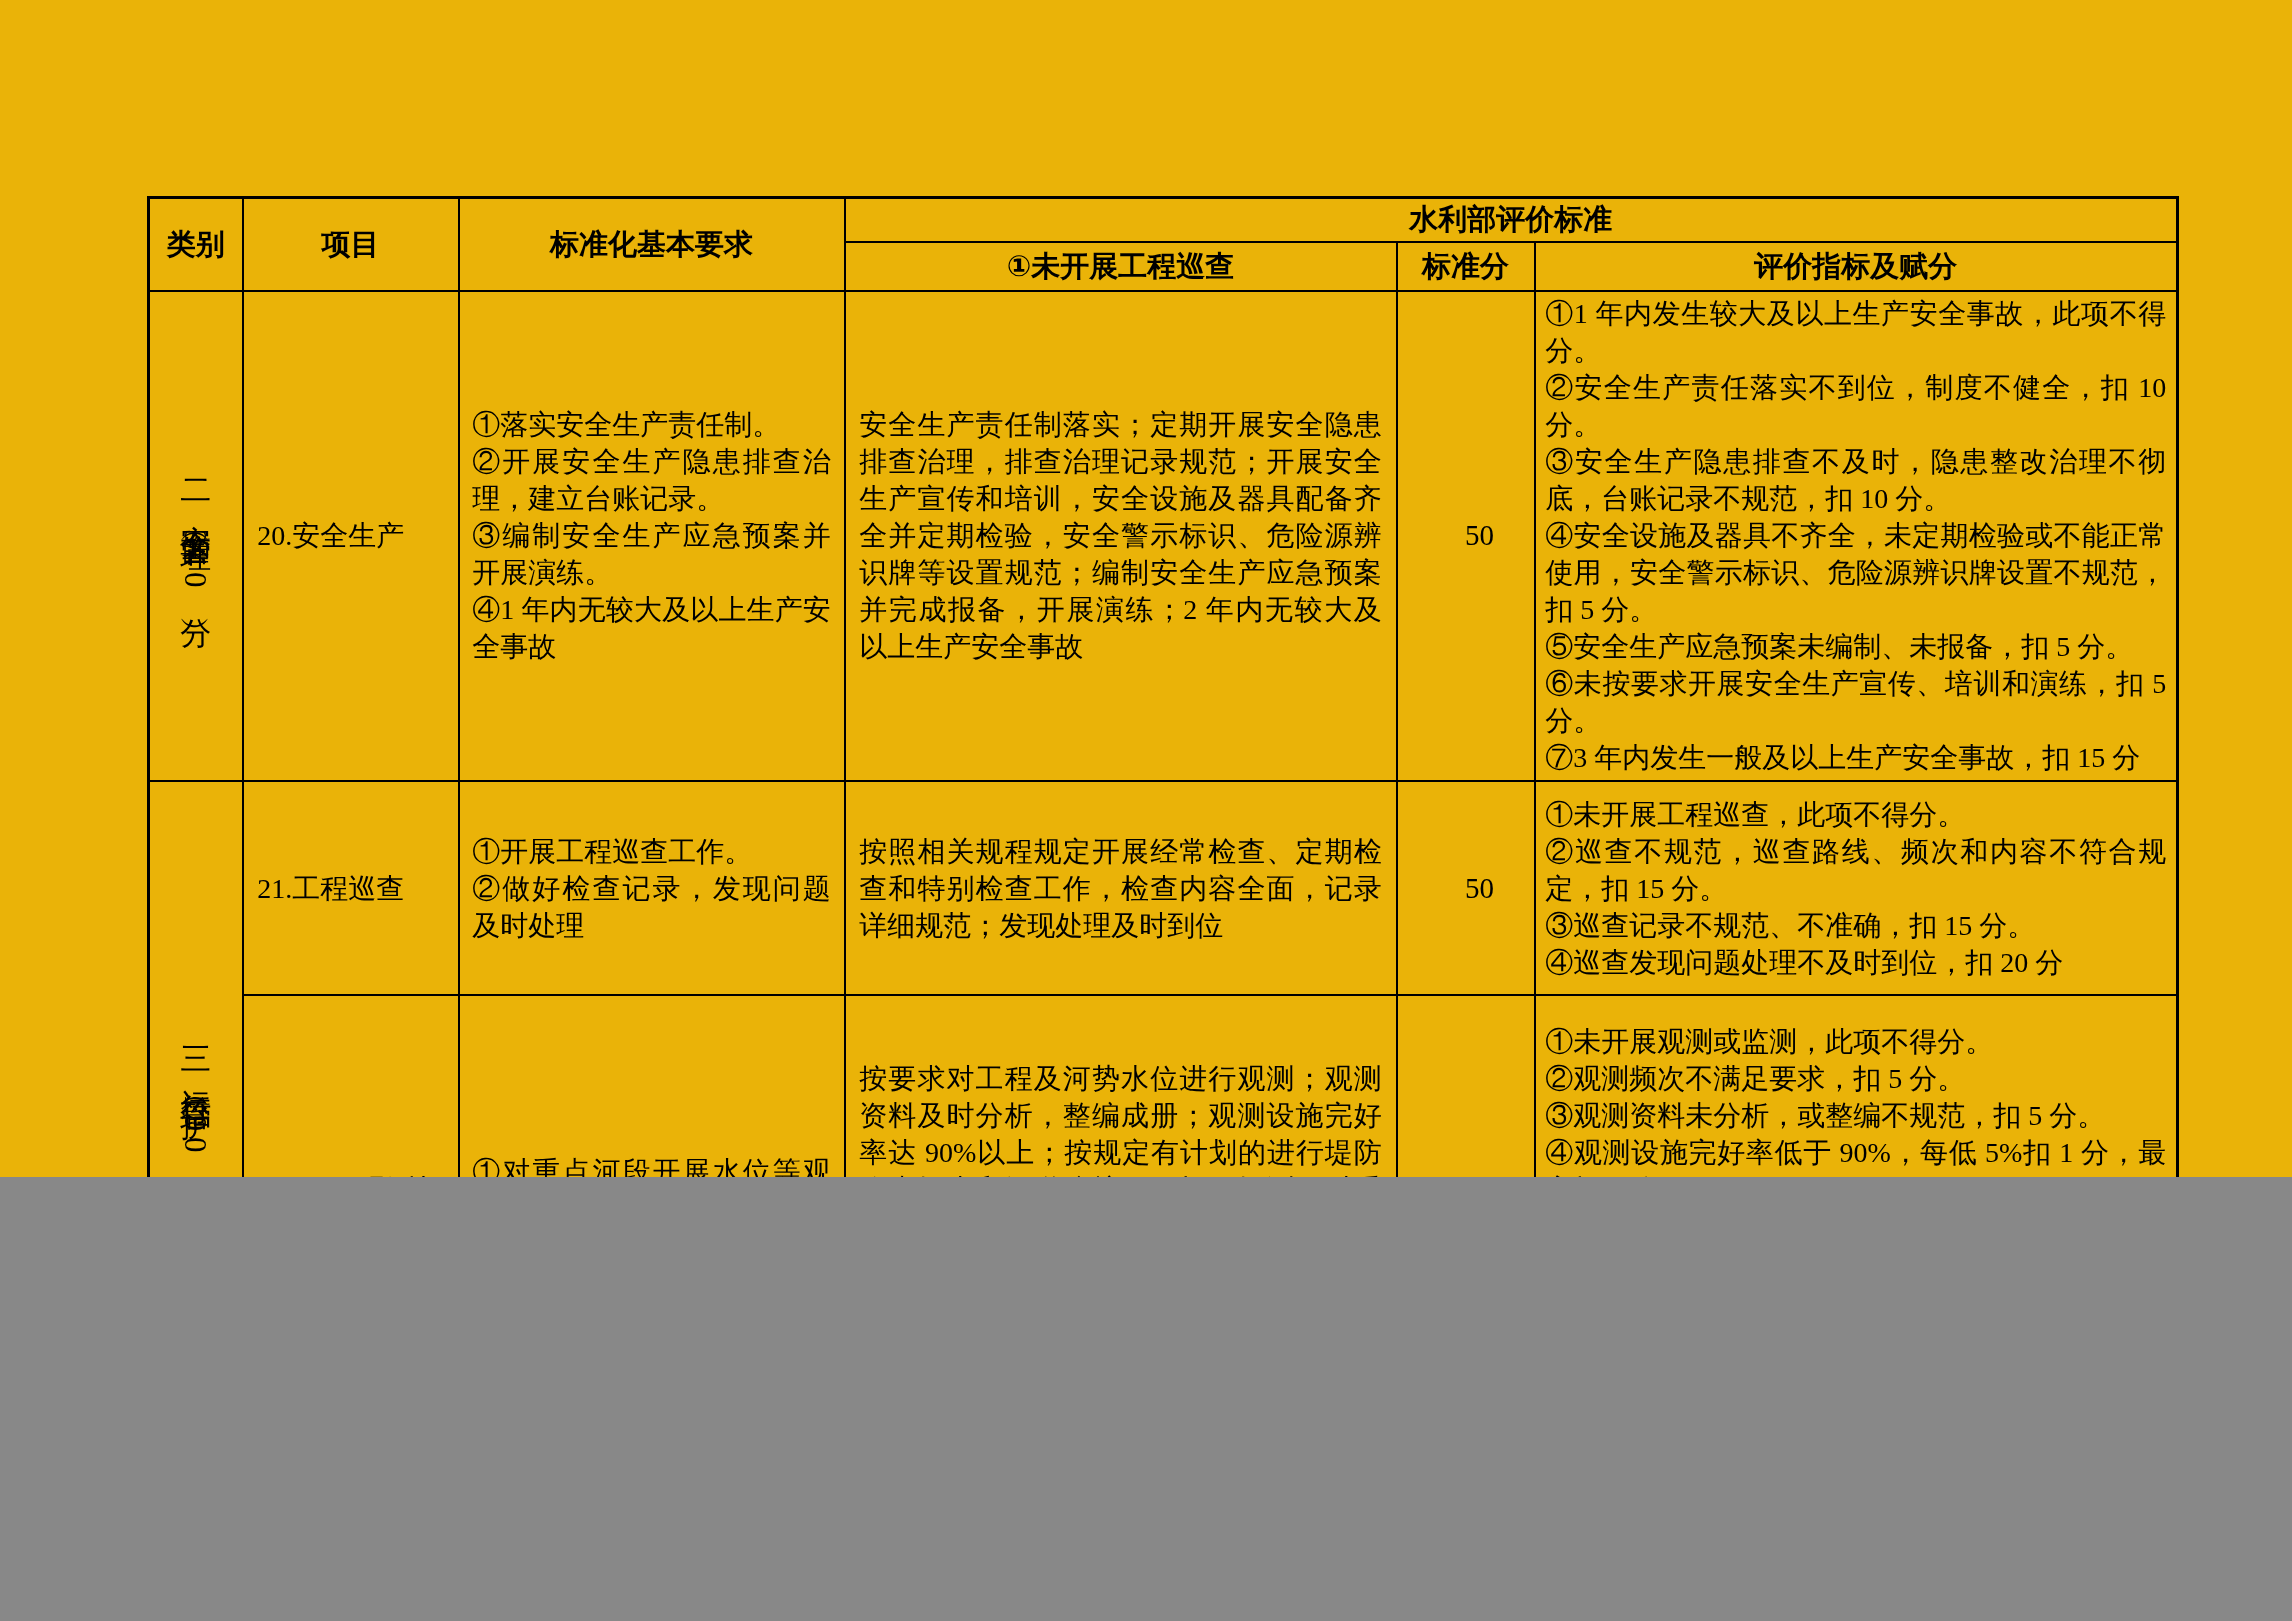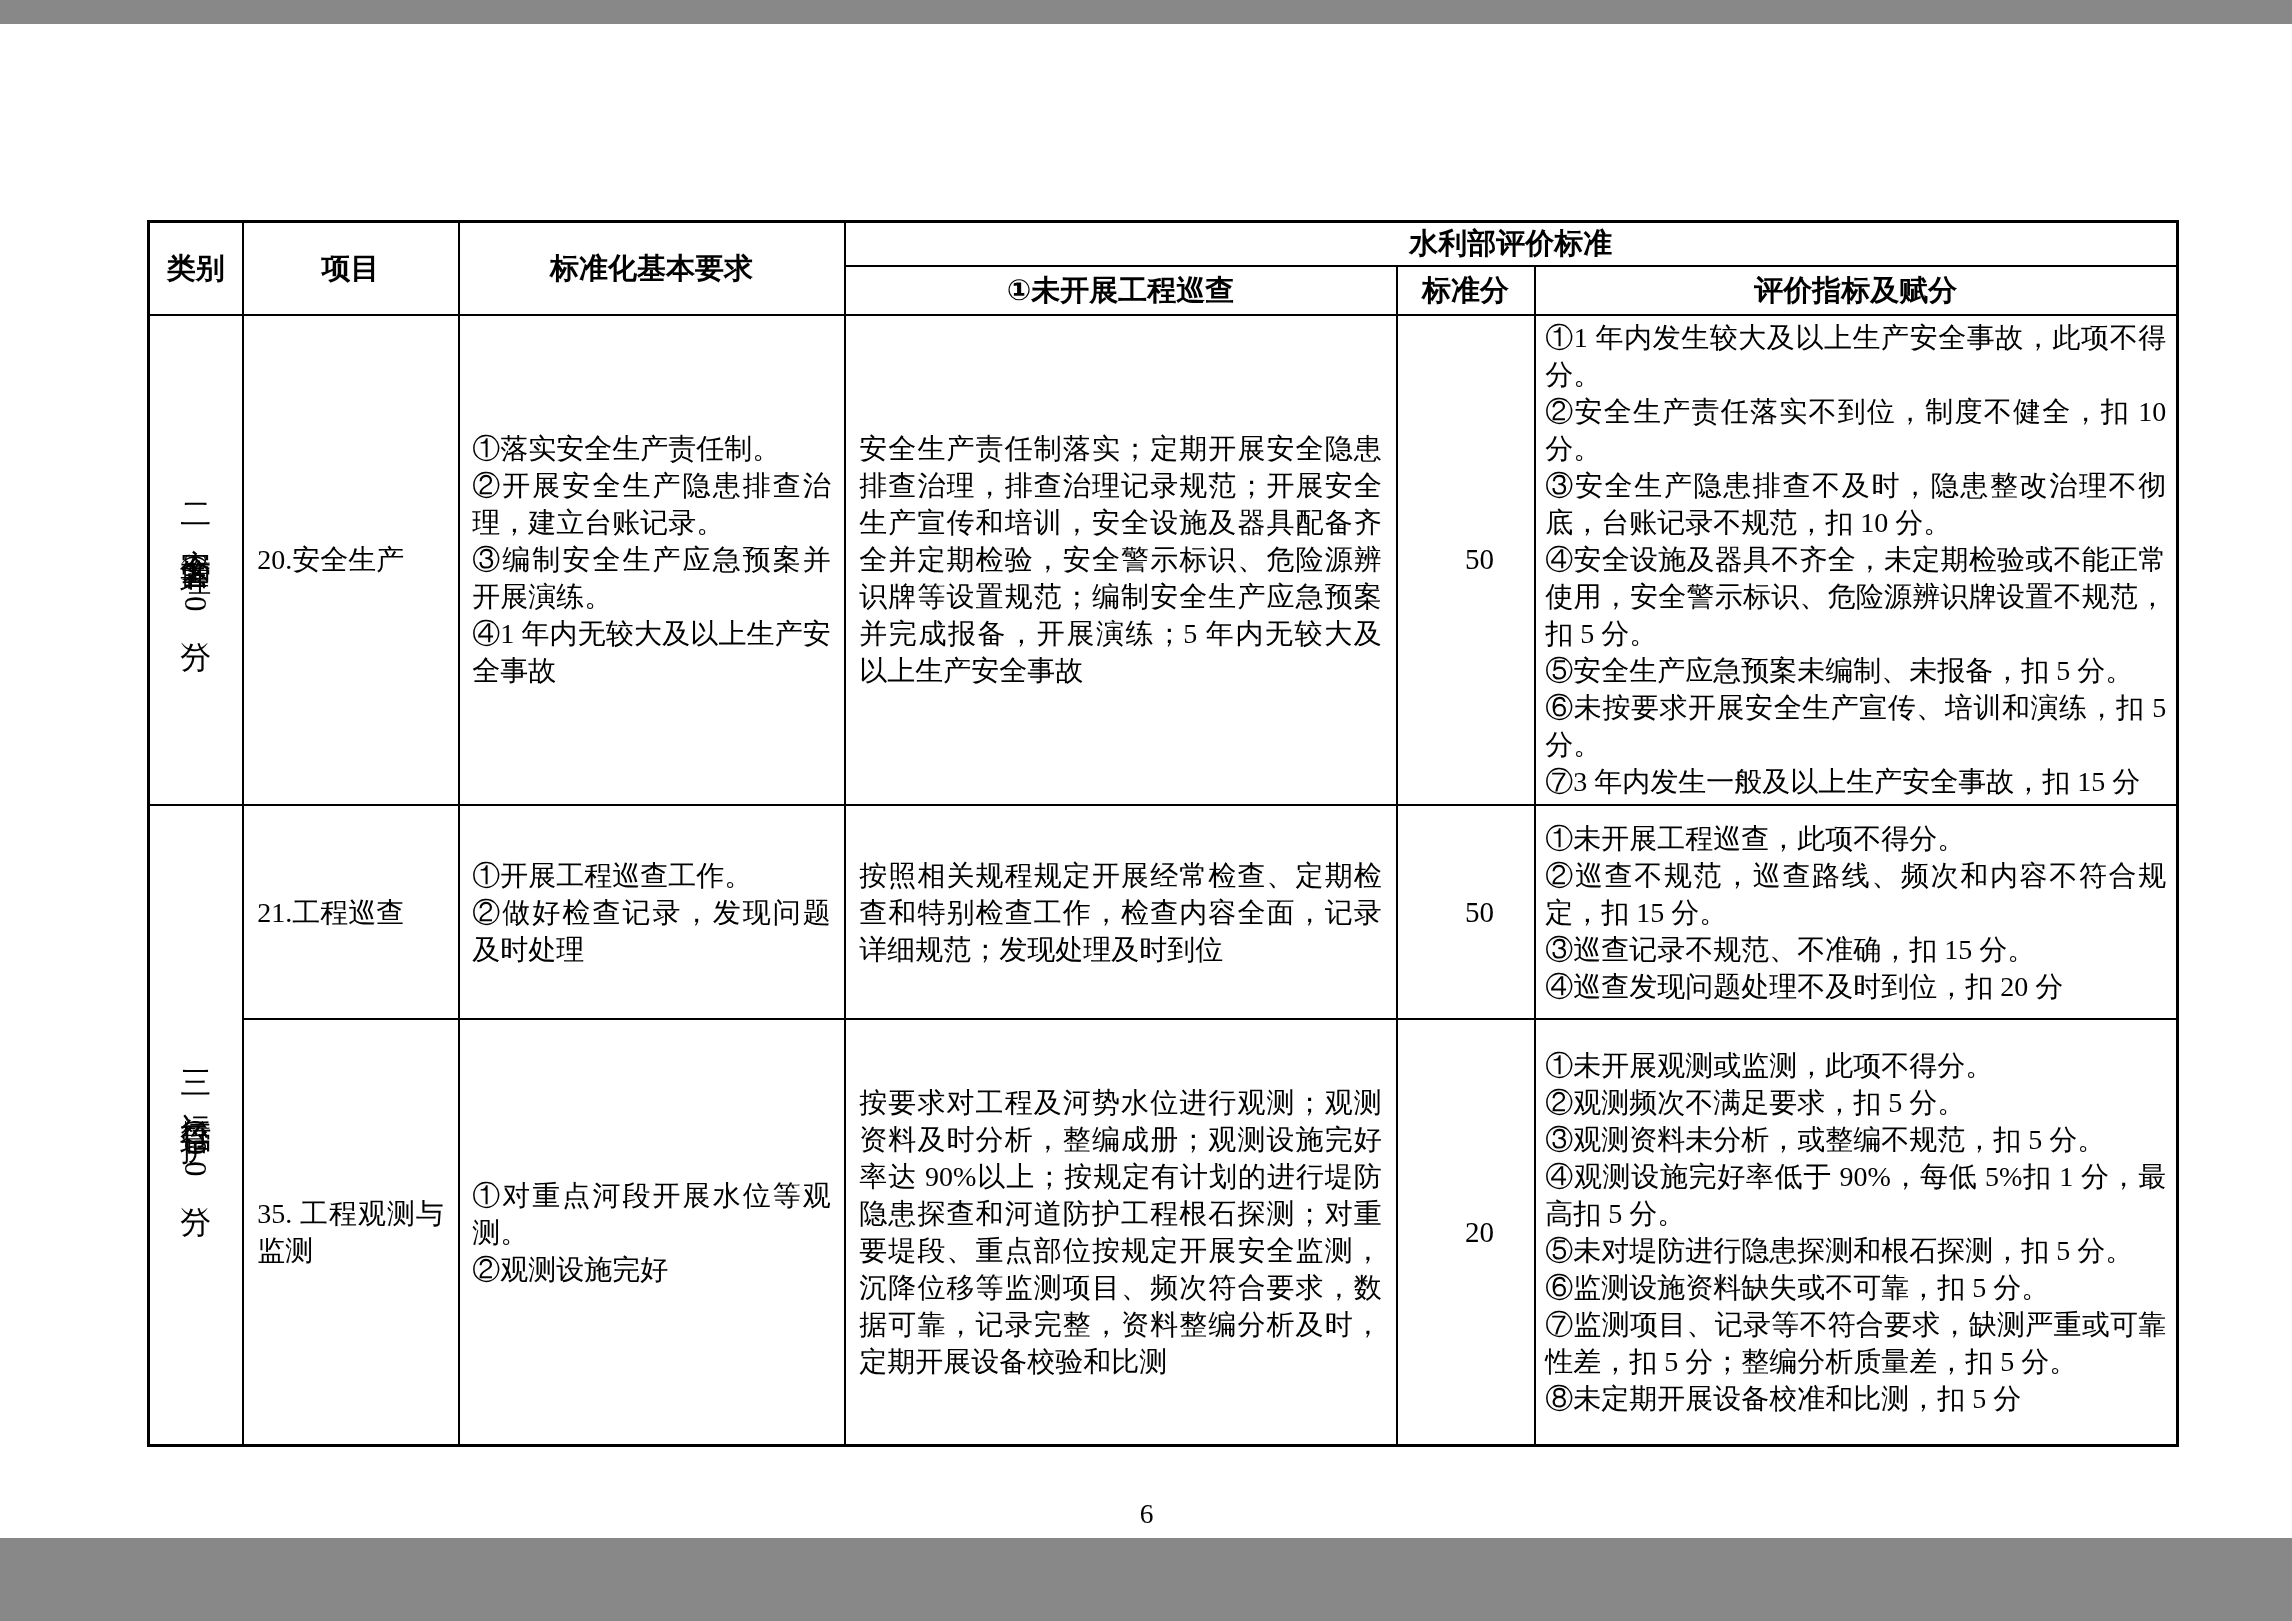--- a/index.html
+++ b/index.html
@@ -1,24 +1,23 @@
 <!DOCTYPE html>
 <html><head>
 <meta charset="utf-8">
 <style>
   * { margin: 0; padding: 0; box-sizing: border-box; }
   html, body { background: #888; }
   .page {
     position: relative;
     width: 2293px;
-    height: 1514px;
-    background: #ffffff;
+    height: 1177px;
+    background: #eab308;
     font-family: "Liberation Serif", "DejaVu Serif", serif;
     color: #000;
-    margin-top: 24px;
   }
   table.eval {
     position: absolute;
     left: 147px;
     top: 196px;
     width: 2029px;
     height: 1227px;
     border-collapse: collapse;
     table-layout: fixed;
     border: 3.9px solid #000;
@@ -117,21 +116,21 @@
 
       <tr class="r20">
         <td class="cat">
           <span class="vert">二　安全管理（340分）</span>
         </td>
         <td class="item">20.安全生产</td>
         <td class="basic">①落实安全生产责任制。
 ②开展安全生产隐患排查治理，建立台账记录。
 ③编制安全生产应急预案并开展演练。
 ④1 年内无较大及以上生产安全事故</td>
-        <td class="content">安全生产责任制落实；定期开展安全隐患排查治理，排查治理记录规范；开展安全生产宣传和培训，安全设施及器具配备齐全并定期检验，安全警示标识、危险源辨识牌等设置规范；编制安全生产应急预案并完成报备，开展演练；5 年内无较大及以上生产安全事故</td>
+        <td class="content">安全生产责任制落实；定期开展安全隐患排查治理，排查治理记录规范；开展安全生产宣传和培训，安全设施及器具配备齐全并定期检验，安全警示标识、危险源辨识牌等设置规范；编制安全生产应急预案并完成报备，开展演练；2 年内无较大及以上生产安全事故</td>
         <td class="score">50</td>
         <td class="ind">①1 年内发生较大及以上生产安全事故，此项不得分。
 ②安全生产责任落实不到位，制度不健全，扣 10 分。
 ③安全生产隐患排查不及时，隐患整改治理不彻底，台账记录不规范，扣 10 分。
 ④安全设施及器具不齐全，未定期检验或不能正常使用，安全警示标识、危险源辨识牌设置不规范，扣 5 分。
 ⑤安全生产应急预案未编制、未报备，扣 5 分。
 ⑥未按要求开展安全生产宣传、培训和演练，扣 5 分。
 ⑦3 年内发生一般及以上生产安全事故，扣 15 分</td>
       </tr>
 

